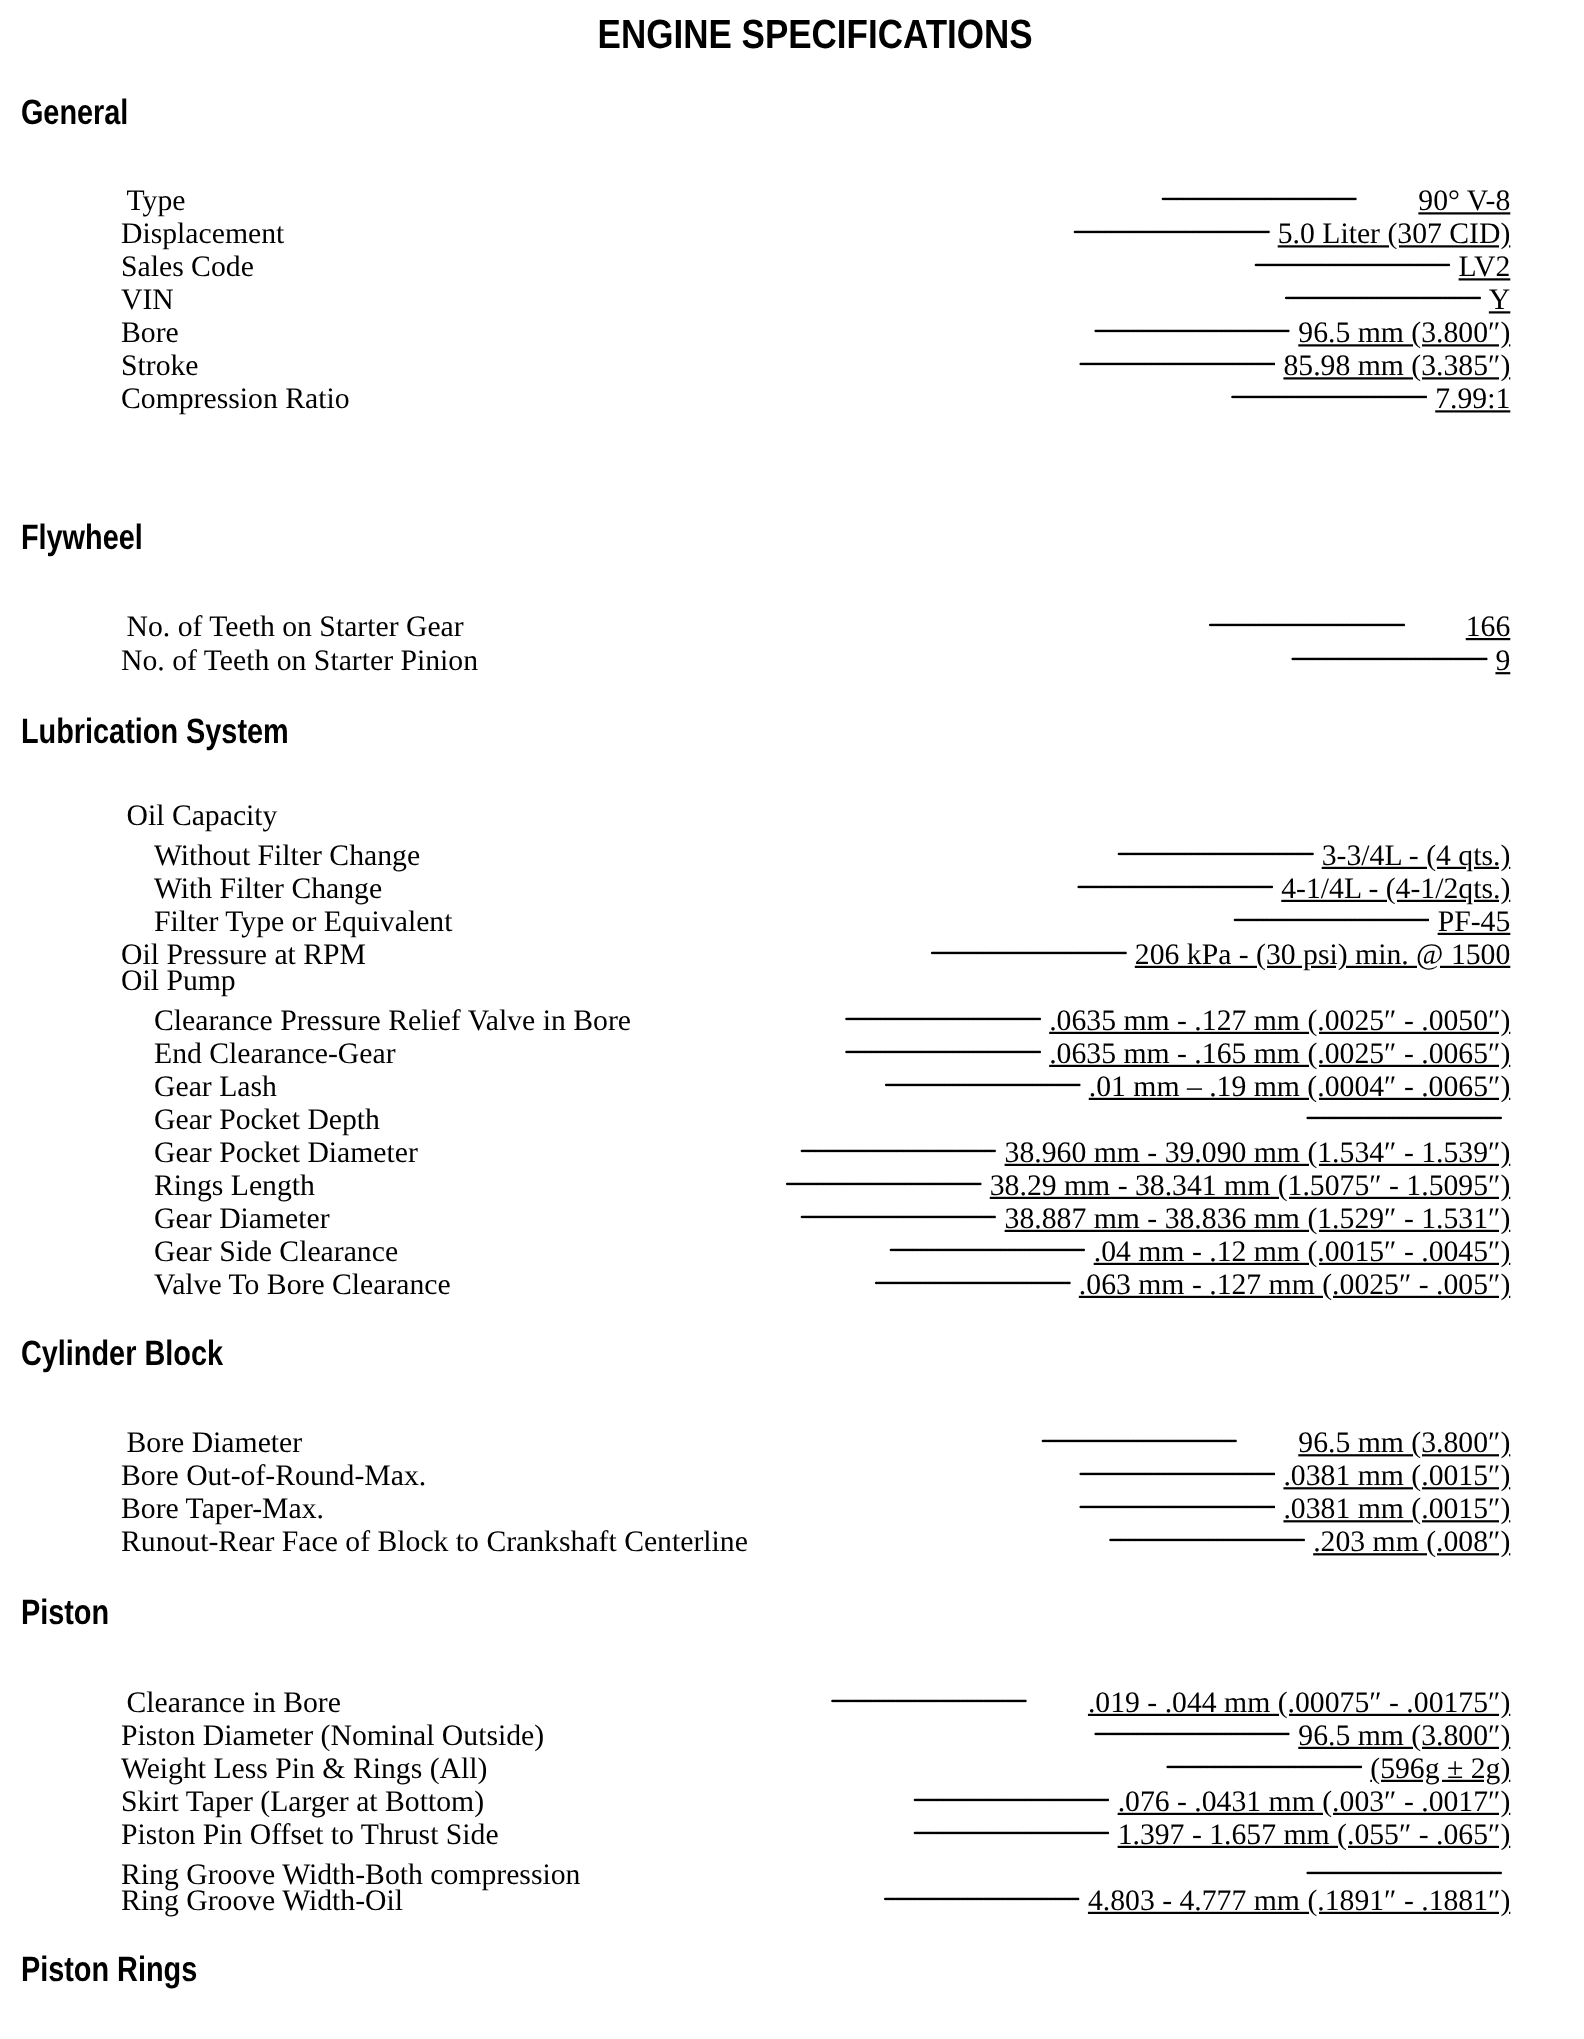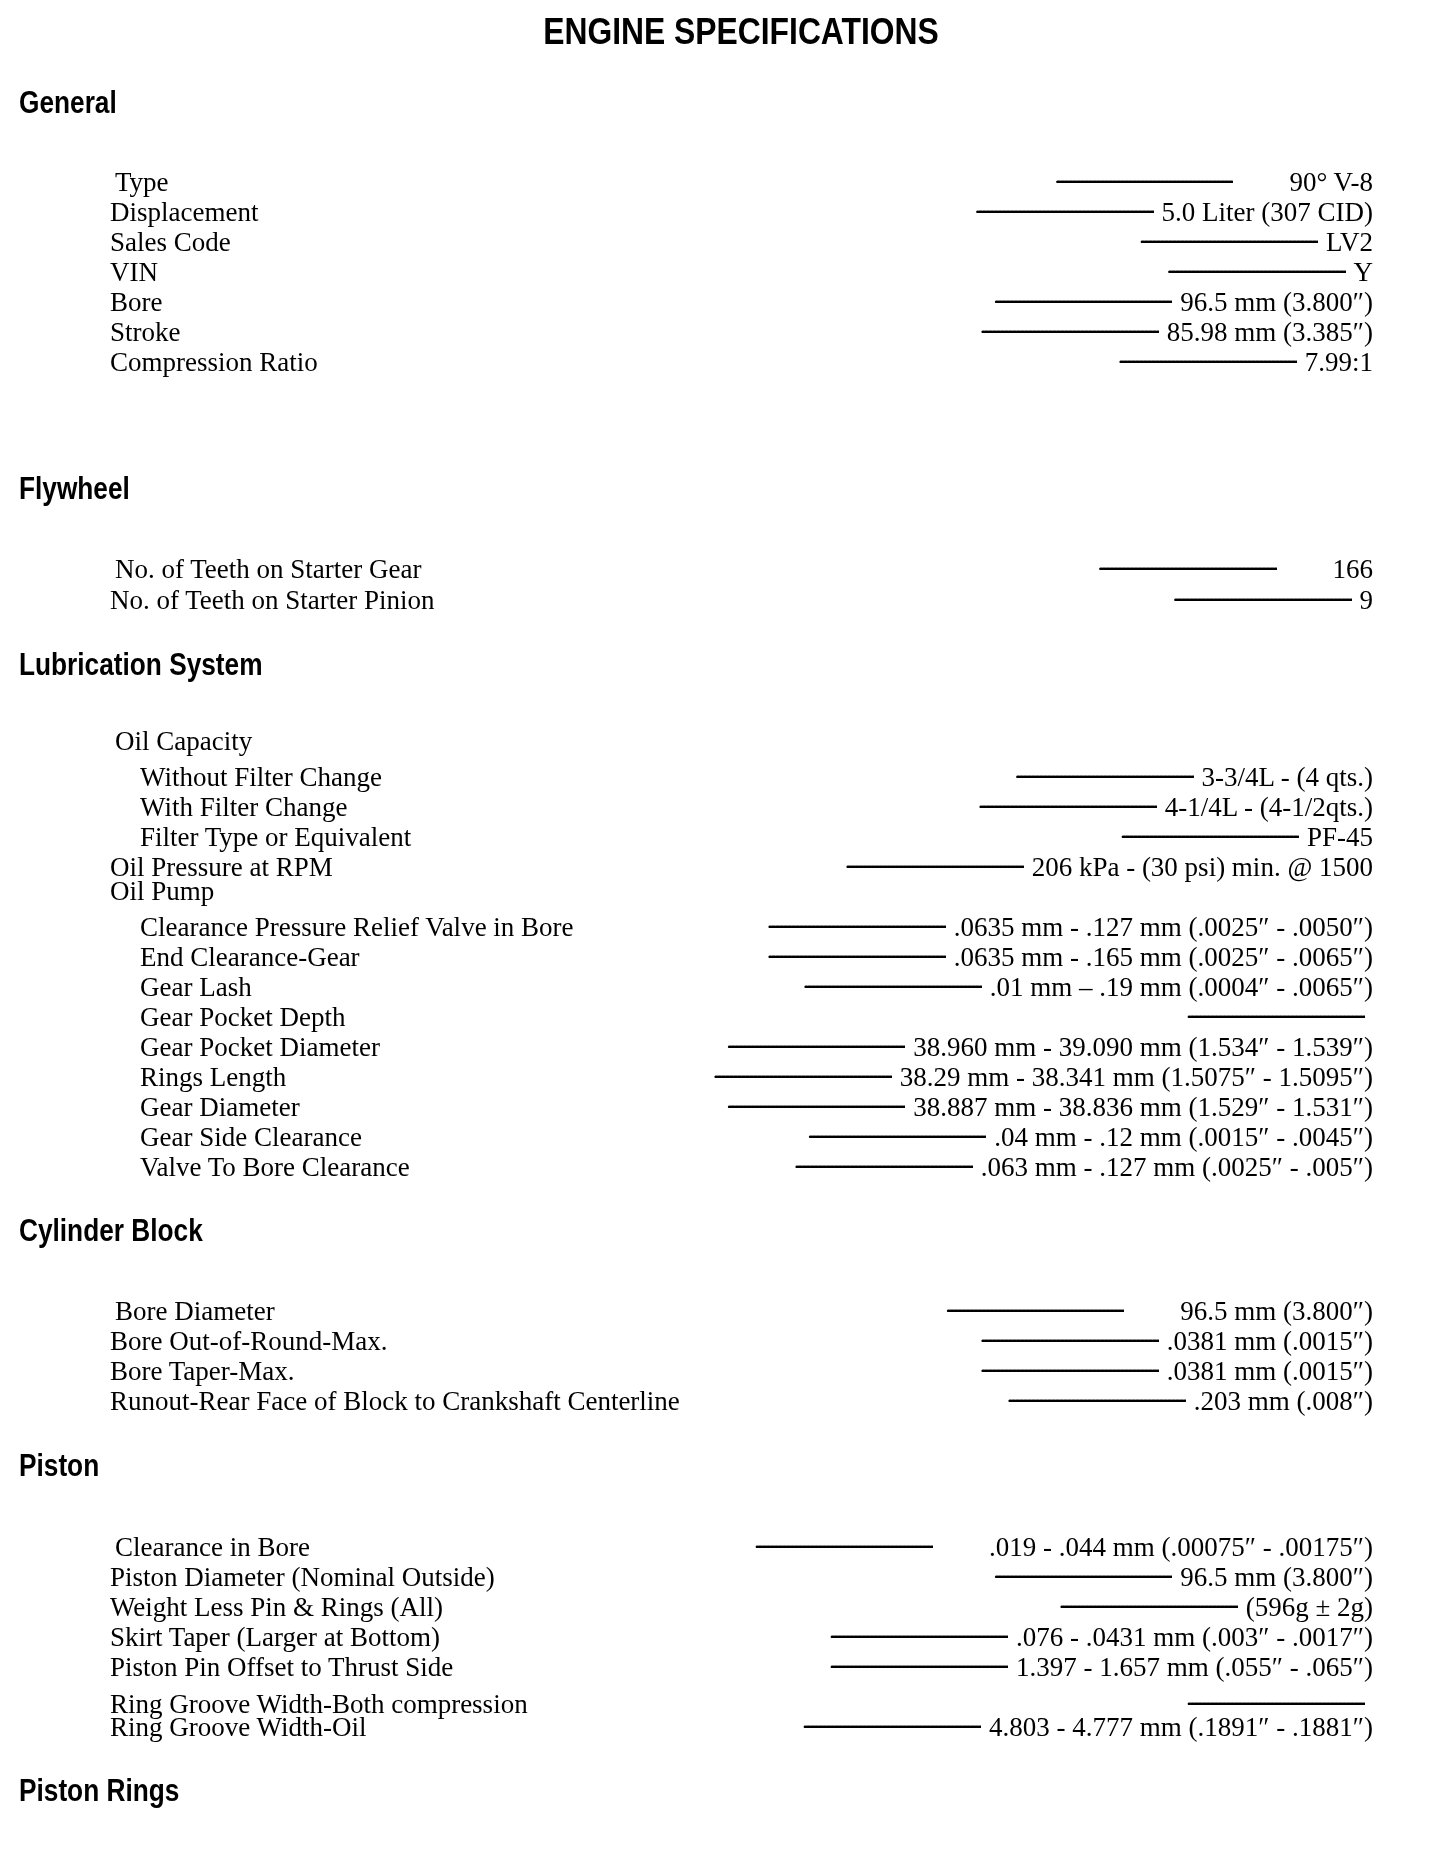--- a/index.html
+++ b/index.html
@@ -25,21 +25,21 @@
   .row .label { flex: 0 0 auto; }
   .row .leader {
     flex: 1 1 auto; overflow: hidden; margin: 0 8px; height: 30px;
     position: relative;
   }
   .row .leader::before {
     content: ". . . . . . . . . . . . . . . . . . . . . . . . . . . . . . . . . . . . . . . . . . . . . . . . . . . . . . . . . . . . . . . . . . . . . . . . . . . . . . . . . . . . . . . . . . . . . . . . . . . . . . . . . . . . . . . . . . . . . . . . . . . . . . . . . . . . . . . . . . . . . . . . . . . . . . . . . . . . . . . . . . . . . . . . . . . . . . . . . . . . . . . . . . . . . . . . . . . . . . . . . . . . . . . . . . . . . . . . . . . . . . .";
     position: absolute; right: 0; bottom: 0; font-size: 14px; letter-spacing: -3.1px;
     line-height: 24px; white-space: nowrap; font-weight: bold;
   }
-  .row .value { flex: 0 0 auto; }
+  .row .value { flex: 0 0 auto; text-decoration: underline; }
 </style>
 </head>
 <body>
 
 <div class="title">ENGINE SPECIFICATIONS</div>
 
 <div class="section-header" style="top:84px">General</div>
 <div class="row lead-ind" style="top:161px">
   <span class="label">Type</span>
   <span class="leader"></span>

